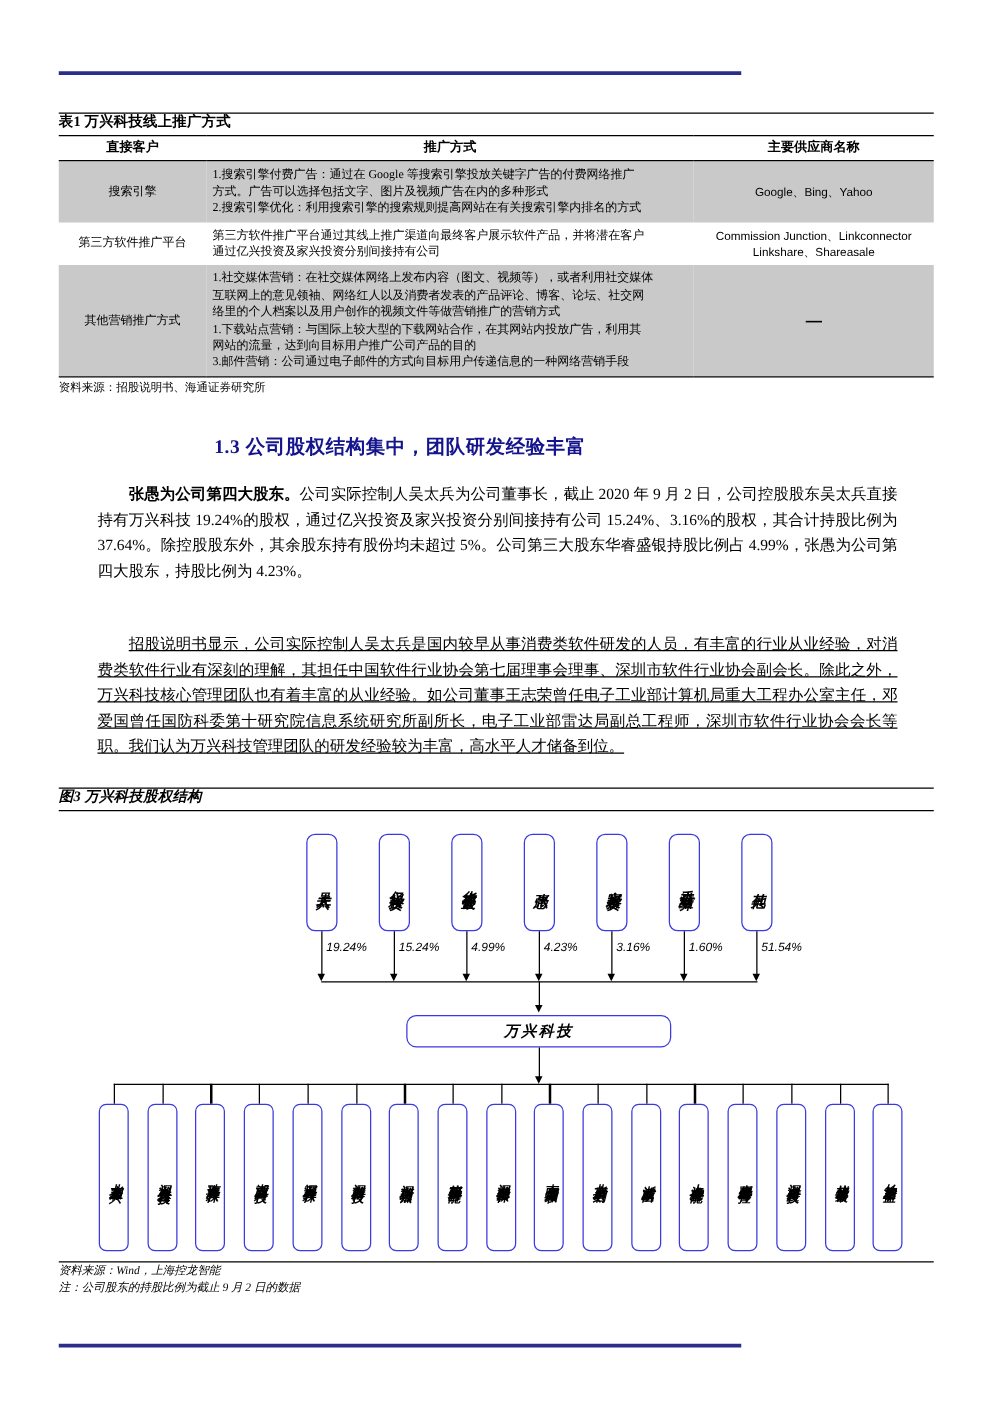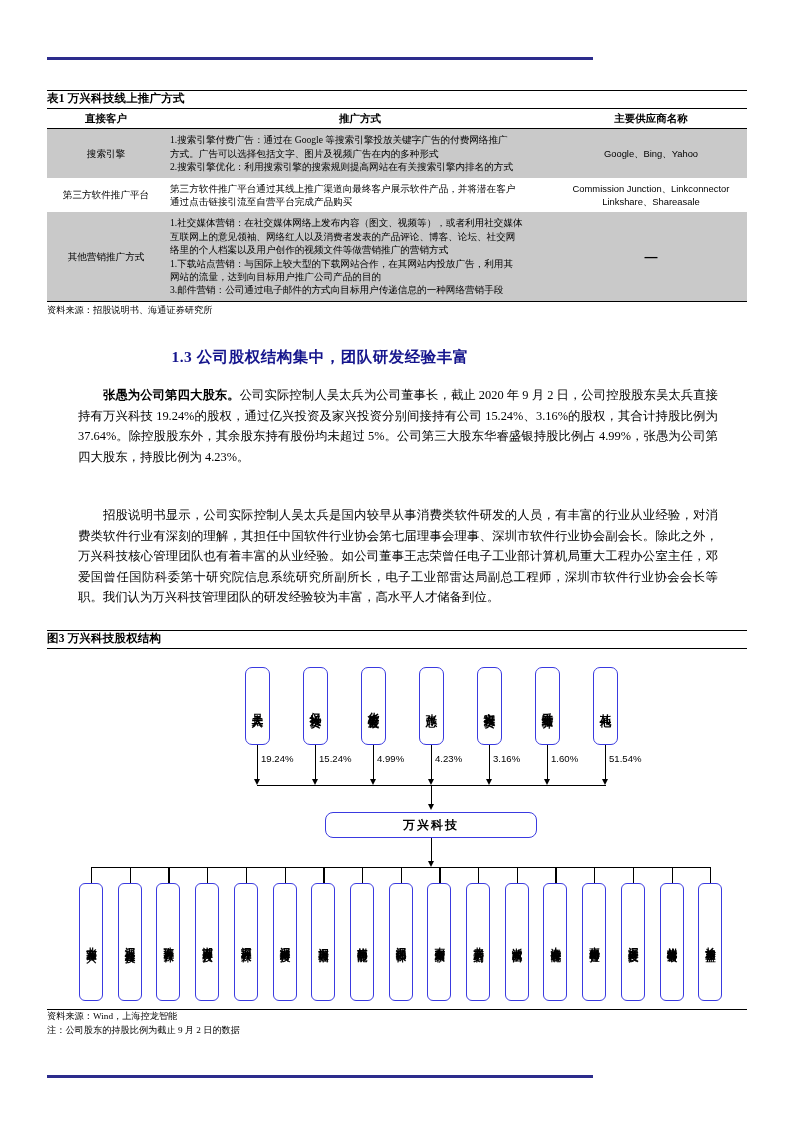--- a/index.html
+++ b/index.html
@@ -229,21 +229,21 @@
             <div>1.搜索引擎付费广告：通过在 Google 等搜索引擎投放关键字广告的付费网络推广</div>
             <div>方式。广告可以选择包括文字、图片及视频广告在内的多种形式</div>
             <div>2.搜索引擎优化：利用搜索引擎的搜索规则提高网站在有关搜索引擎内排名的方式</div>
           </td>
           <td class="c3">Google、Bing、Yahoo</td>
         </tr>
         <tr>
           <td class="c1">第三方软件推广平台</td>
           <td class="c2">
             <div>第三方软件推广平台通过其线上推广渠道向最终客户展示软件产品，并将潜在客户</div>
-            <div>通过点击链接引流至自营平台完成产品购买</div>
+            <div>通过亿兴投资及家兴投资分别间接持有公司</div>
           </td>
           <td class="c3">
             <div>Commission Junction、Linkconnector</div>
             <div>Linkshare、Shareasale</div>
           </td>
         </tr>
         <tr class="shade lastrow">
           <td class="c1">其他营销推广方式</td>
           <td class="c2">
             <div>1.社交媒体营销：在社交媒体网络上发布内容（图文、视频等），或者利用社交媒体</div>
@@ -259,23 +259,23 @@
     </table>
     <div class="src">资料来源：招股说明书、海通证券研究所</div>
   </div>
 
   <div class="sec-head" style="top:347px;">1.3 公司股权结构集中，团队研发经验丰富</div>
 
   <div class="para" style="top:385px;">
     <b>张愚为公司第四大股东。</b><span>公司实际控制人吴太兵为公司董事长，截止 2020 年 9 月 2 日，公司控股股东吴太兵直接持有万兴科技 19.24%的股权，通过亿兴投资及家兴投资分别间接持有公司 15.24%、3.16%的股权，其合计持股比例为 37.64%。除控股股东外，其余股东持有股份均未超过 5%。公司第三大股东华睿盛银持股比例占 4.99%，张愚为公司第四大股东，持股比例为 4.23%。</span>
   </div>
 
-  <div class="para" style="top:505px;">招股说明书显示，公司实际控制人吴太兵是国内较早从事消费类软件研发的人员，有丰富的行业从业经验，对消费类软件行业有深刻的理解，其担任中国软件行业协会第七届理事会理事、深圳市软件行业协会副会长。除此之外，万兴科技核心管理团队也有着丰富的从业经验。如公司董事王志荣曾任电子工业部计算机局重大工程办公室主任，邓爱国曾任国防科委第十研究院信息系统研究所副所长，电子工业部雷达局副总工程师，深圳市软件行业协会会长等职。我们认为万兴科技管理团队的研发经验较为丰富，高水平人才储备到位。</div>
-
-  <div class="figwrap" style="top:630px;">
+  <div class="para" style="top:505px;text-decoration:underline;">招股说明书显示，公司实际控制人吴太兵是国内较早从事消费类软件研发的人员，有丰富的行业从业经验，对消费类软件行业有深刻的理解，其担任中国软件行业协会第七届理事会理事、深圳市软件行业协会副会长。除此之外，万兴科技核心管理团队也有着丰富的从业经验。如公司董事王志荣曾任电子工业部计算机局重大工程办公室主任，邓爱国曾任国防科委第十研究院信息系统研究所副所长，电子工业部雷达局副总工程师，深圳市软件行业协会会长等职。我们认为万兴科技管理团队的研发经验较为丰富，高水平人才储备到位。</div>
+
+  <div class="figwrap" style="top:630px;font-style:italic;">
     <div class="rule-thick"></div>
     <div class="exh-title">
       <span class="num">图3</span><span>万兴科技股权结构</span>
     </div>
     <div class="rule-thin"></div>
 
     <div class="fig-area">
 
       <div class="vbox" style="left:198px;  top:18px; width:25px; height:78px;">
           <span>吴太兵</span>

